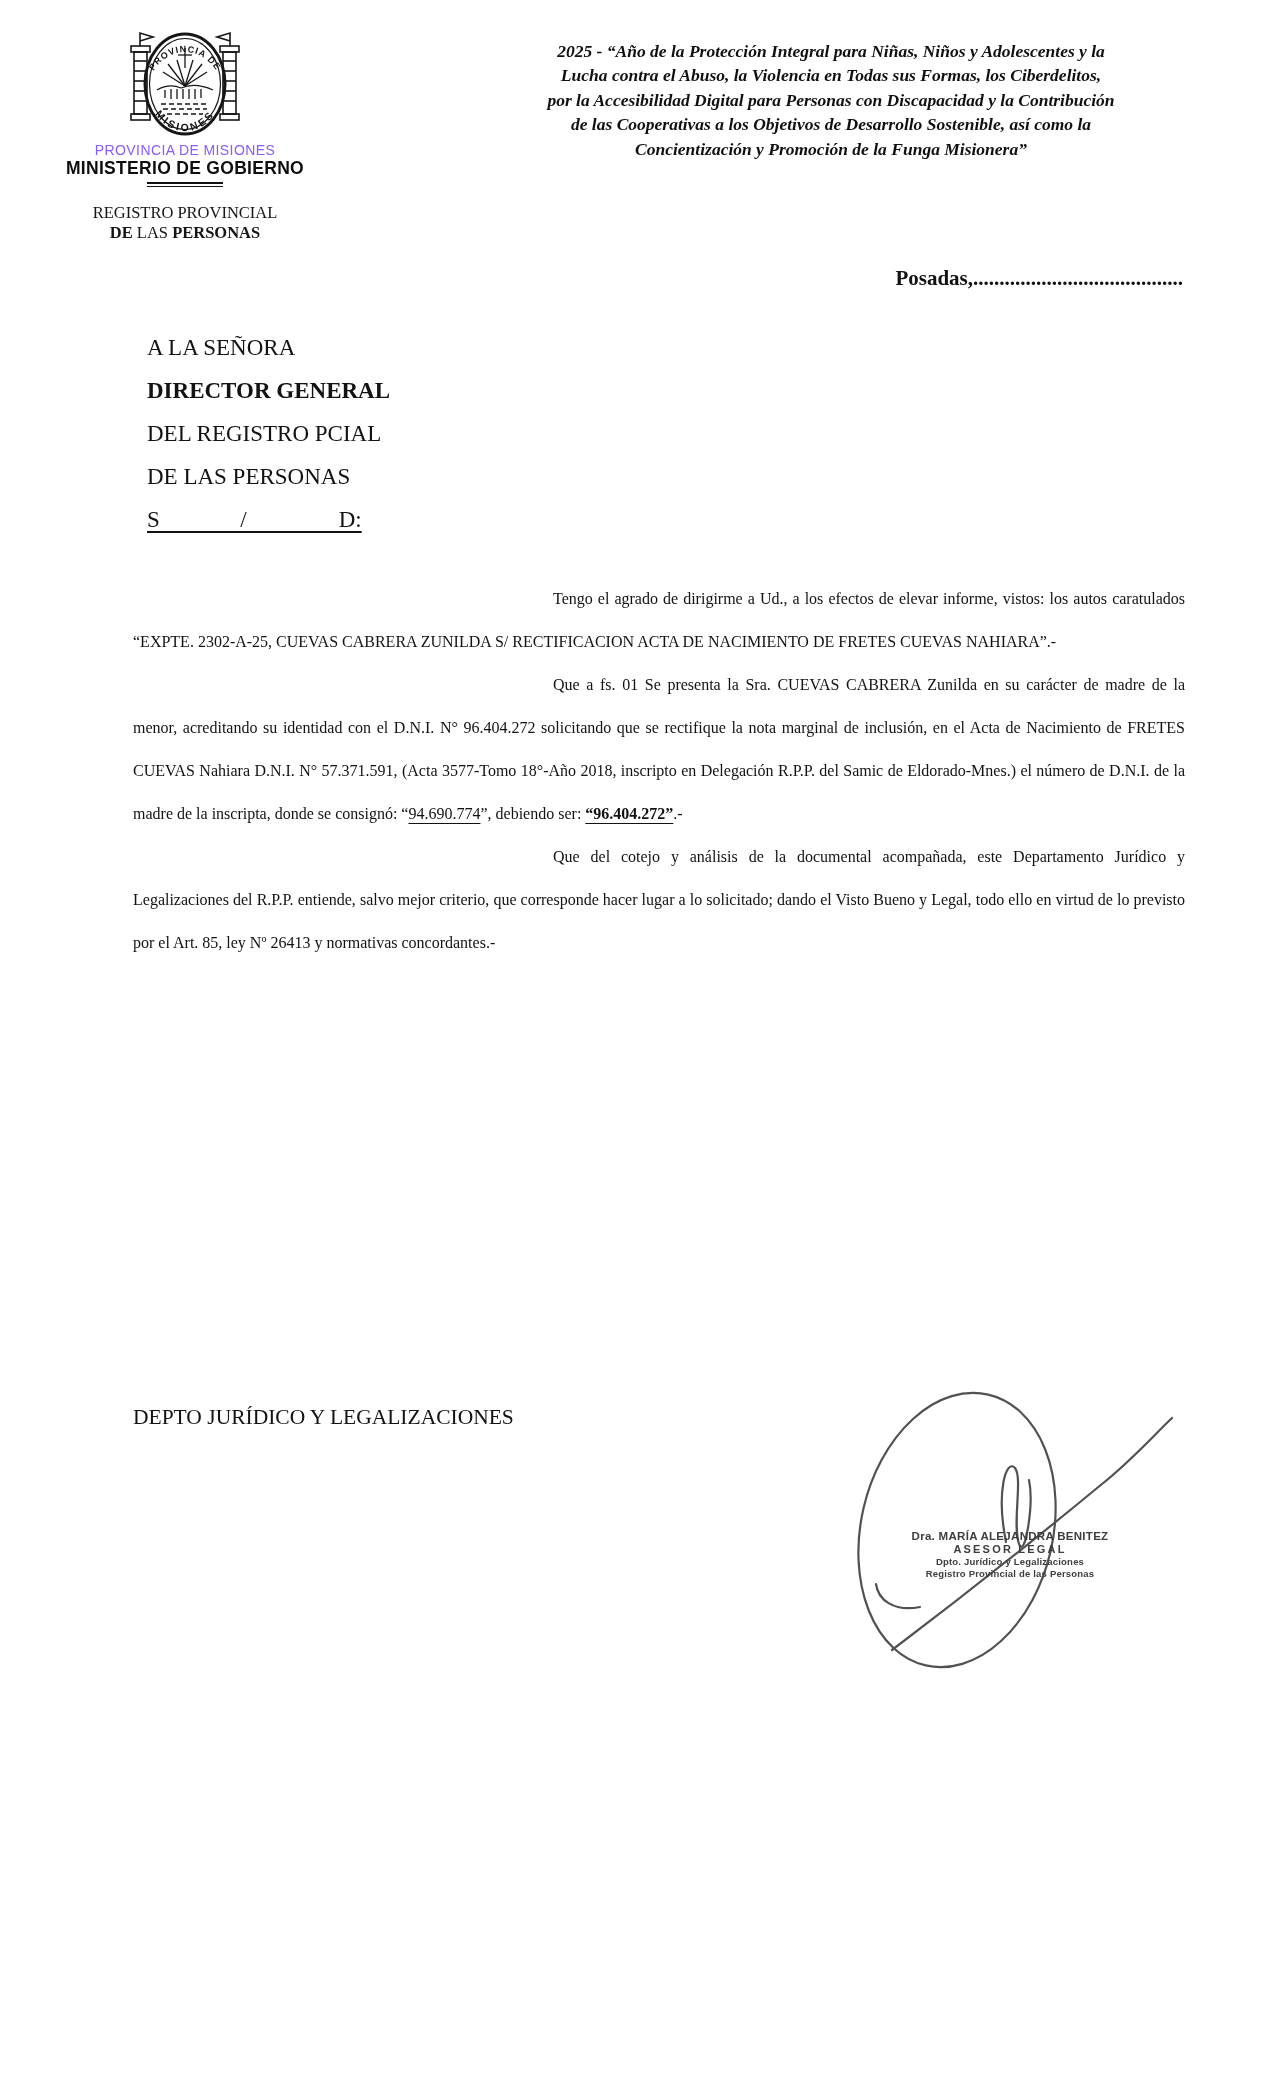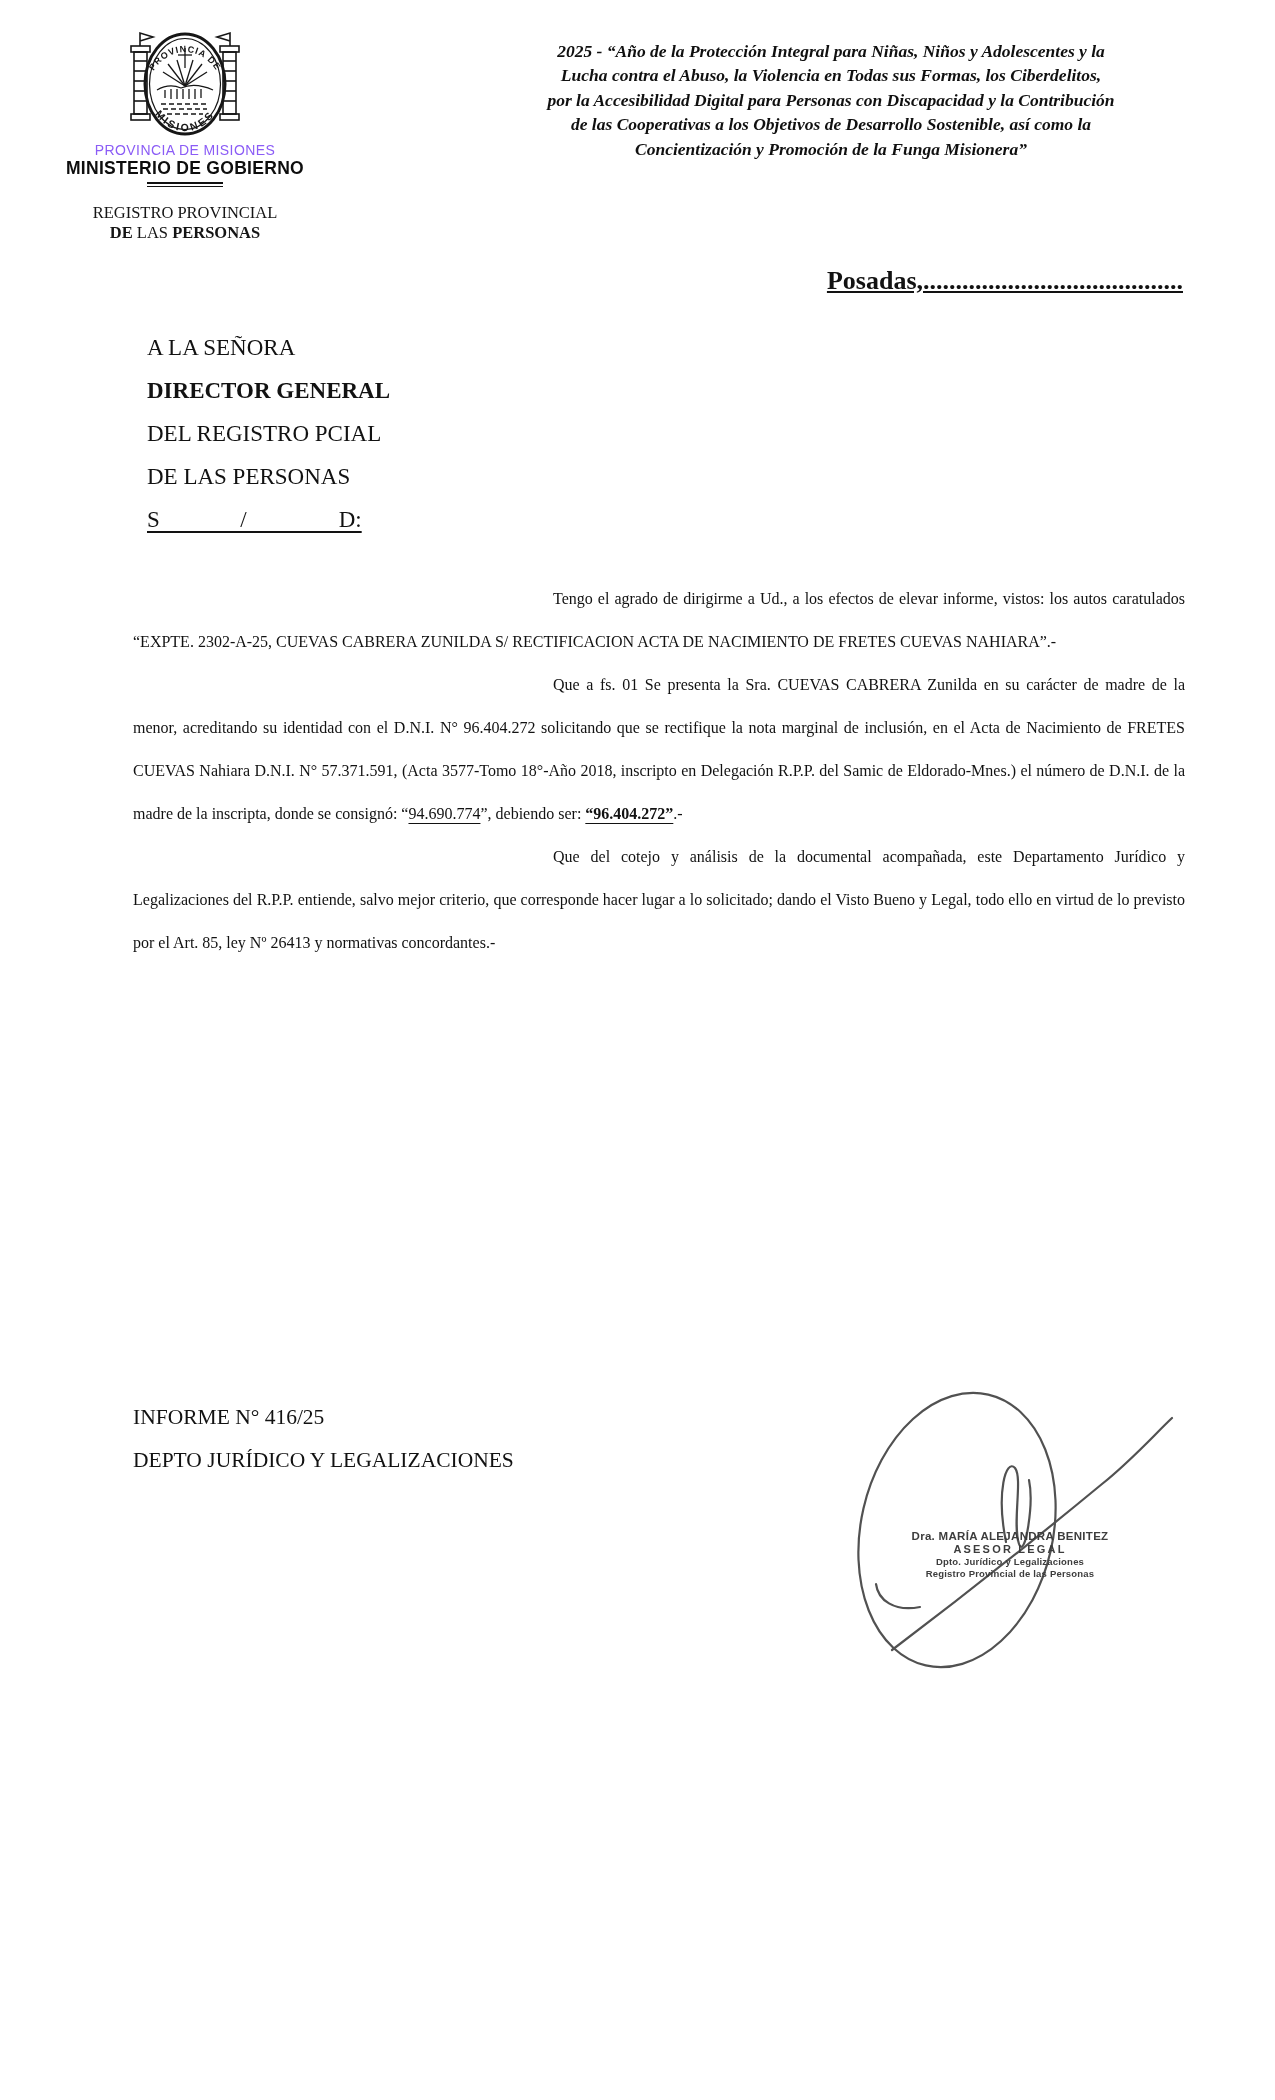--- a/index.html
+++ b/index.html
@@ -15,21 +15,21 @@
   .org2{font-family:"Liberation Sans",sans-serif; font-size:17.5px; font-weight:bold; letter-spacing:.3px; color:#0d0d0d;}
   .org-rule{width:76px; margin:3px auto 0; border-top:2.5px solid #111; border-bottom:1.3px solid #111; height:2px;}
   .dept{margin-top:16px; font-size:16.5px; line-height:20px; color:#151515;}
   .b{font-weight:bold;}
   
   .motto{
     position:absolute; left:468px; top:39px; width:726px; text-align:center;
     font-weight:bold; font-style:italic; font-size:17.5px; line-height:24.4px; color:#101010;
   }
   
-  .dateline{position:absolute; top:266px; right:92px; font-weight:bold; font-size:26px;text-decoration:underline;}
+  .dateline{position:absolute; top:266px; right:92px; font-weight:bold; font-size:21px;}
   
   .recipient{position:absolute; left:147px; top:326px; font-size:23px; line-height:43px;}
   .sdline{text-decoration:underline; text-underline-offset:4px;}
   
   .body-text{
     position:absolute; left:133px; top:577px; width:1052px;
     font-size:16px; line-height:43px; text-align:justify;
   }
   .body-text p{margin:0; text-indent:420px;}
   .u{text-decoration:underline; text-underline-offset:4px;}
@@ -144,21 +144,20 @@
     <div><span class="sdline">S&nbsp;&nbsp;&nbsp;&nbsp;&nbsp;&nbsp;&nbsp;&nbsp;&nbsp;&nbsp;&nbsp;&nbsp;&nbsp;&nbsp;/&nbsp;&nbsp;&nbsp;&nbsp;&nbsp;&nbsp;&nbsp;&nbsp;&nbsp;&nbsp;&nbsp;&nbsp;&nbsp;&nbsp;&nbsp;&nbsp;D:</span></div>
   </div>
 
   <div class="body-text">
     <p>Tengo el agrado de dirigirme a Ud., a los efectos de elevar informe, vistos: los autos caratulados “EXPTE. 2302-A-25, CUEVAS CABRERA ZUNILDA S/ RECTIFICACION ACTA DE NACIMIENTO DE FRETES CUEVAS NAHIARA”.-</p>
     <p><span>Que a fs. 01 Se presenta la Sra. CUEVAS CABRERA Zunilda en su carácter de madre de la menor, acreditando su identidad con el D.N.I. N° 96.404.272 solicitando que se rectifique la nota marginal de inclusión, en el Acta de Nacimiento de FRETES CUEVAS Nahiara D.N.I. N° 57.371.591, (Acta 3577-Tomo 18°-Año 2018, inscripto en Delegación R.P.P. del Samic de Eldorado-Mnes.) el número de D.N.I. de la madre de la inscripta, donde se consignó: “</span><span class="u">94.690.774</span><span>”, debiendo ser: </span><span class="bu">“96.404.272”</span><span>.-</span></p>
     <p>Que del cotejo y análisis de la documental acompañada, este Departamento Jurídico y Legalizaciones del R.P.P. entiende, salvo mejor criterio, que corresponde hacer lugar a lo solicitado; dando el Visto Bueno y Legal, todo ello en virtud de lo previsto por el Art. 85, ley Nº 26413 y normativas concordantes.-</p>
   </div>
 
   <div class="informe">
-    <div>INFORME N° 416/25</div>
     <div>DEPTO JURÍDICO Y LEGALIZACIONES</div>
   </div>
 
   <div class="stamp">
     <div class="l1">Dra. MARÍA ALEJANDRA BENITEZ</div>
     <div class="l2">ASESOR LEGAL</div>
     <div class="l3">Dpto. Jurídico y Legalizaciones</div>
     <div class="l4">Registro Provincial de las Personas</div>
   </div>
 

